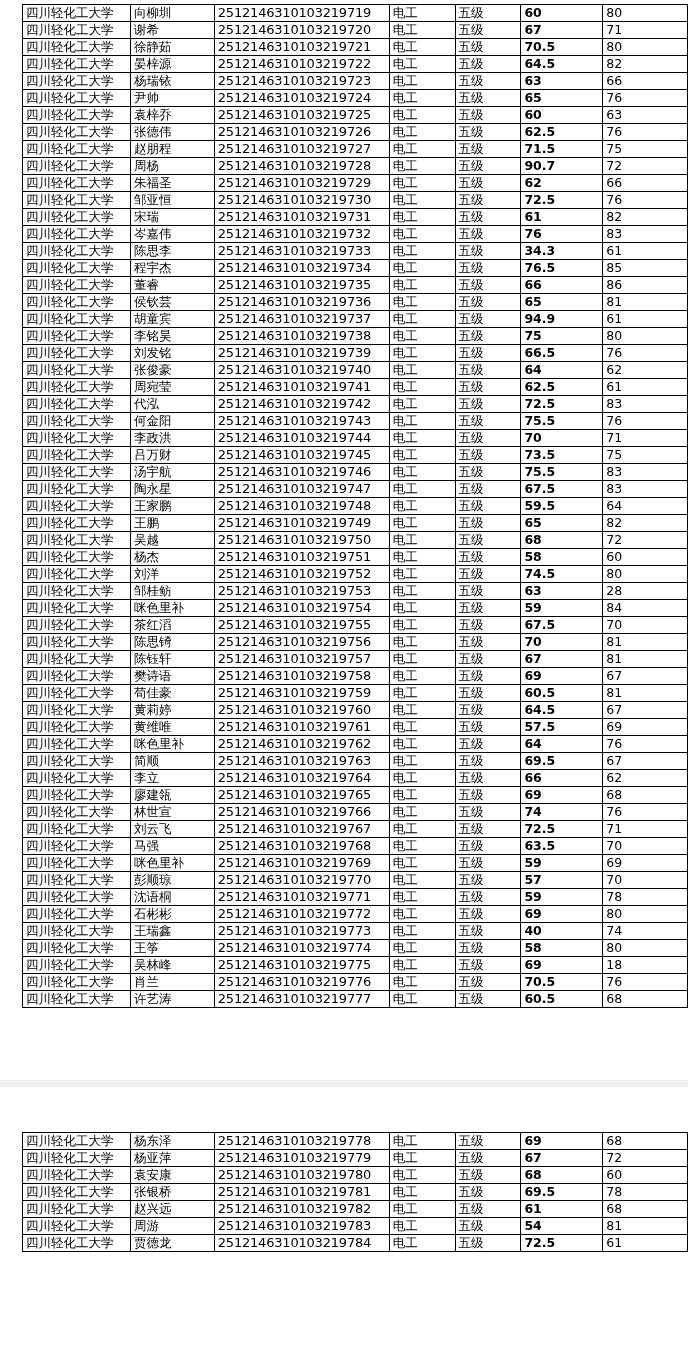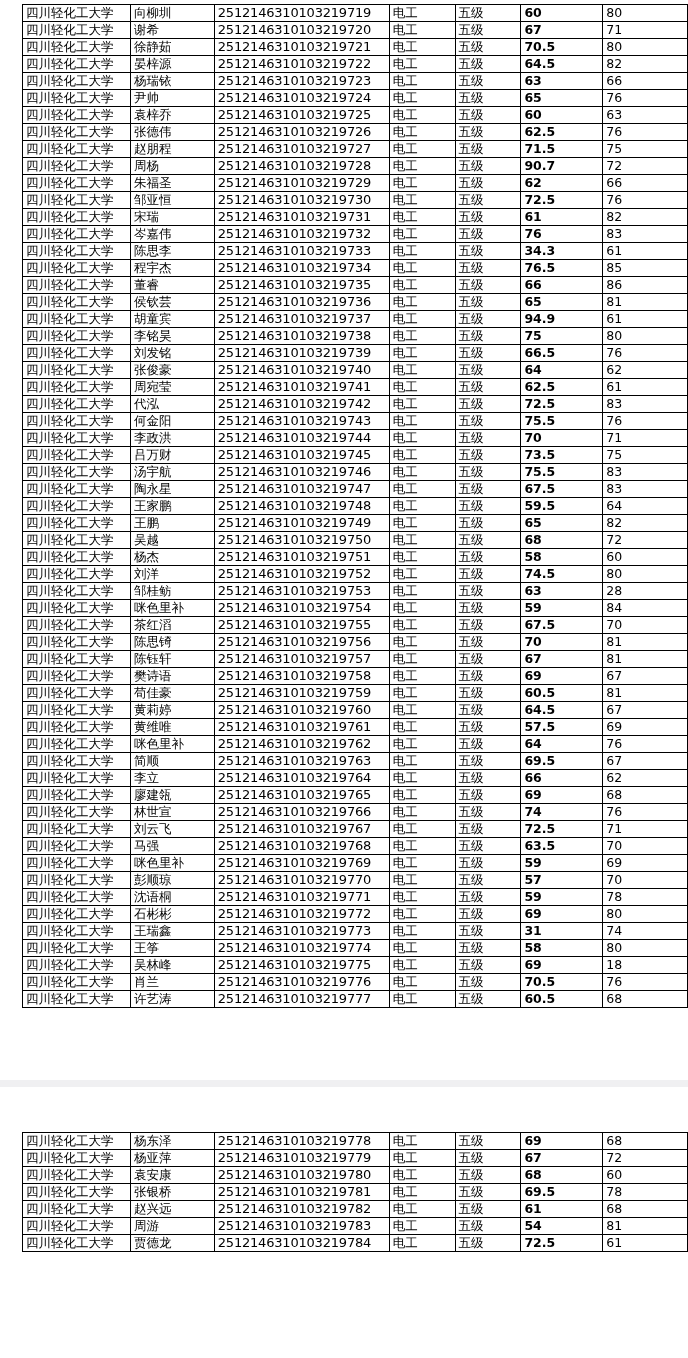--- a/index.html
+++ b/index.html
@@ -531,21 +531,21 @@
         <td class="c-level">五级</td>
         <td class="c-score1">69</td>
         <td class="c-score2">80</td>
       </tr>
       <tr>
         <td class="c-school">四川轻化工大学</td>
         <td class="c-name">王瑞鑫</td>
         <td class="c-id">2512146310103219773</td>
         <td class="c-subject">电工</td>
         <td class="c-level">五级</td>
-        <td class="c-score1">31</td>
+        <td class="c-score1">40</td>
         <td class="c-score2">74</td>
       </tr>
       <tr>
         <td class="c-school">四川轻化工大学</td>
         <td class="c-name">王筝</td>
         <td class="c-id">2512146310103219774</td>
         <td class="c-subject">电工</td>
         <td class="c-level">五级</td>
         <td class="c-score1">58</td>
         <td class="c-score2">80</td>

